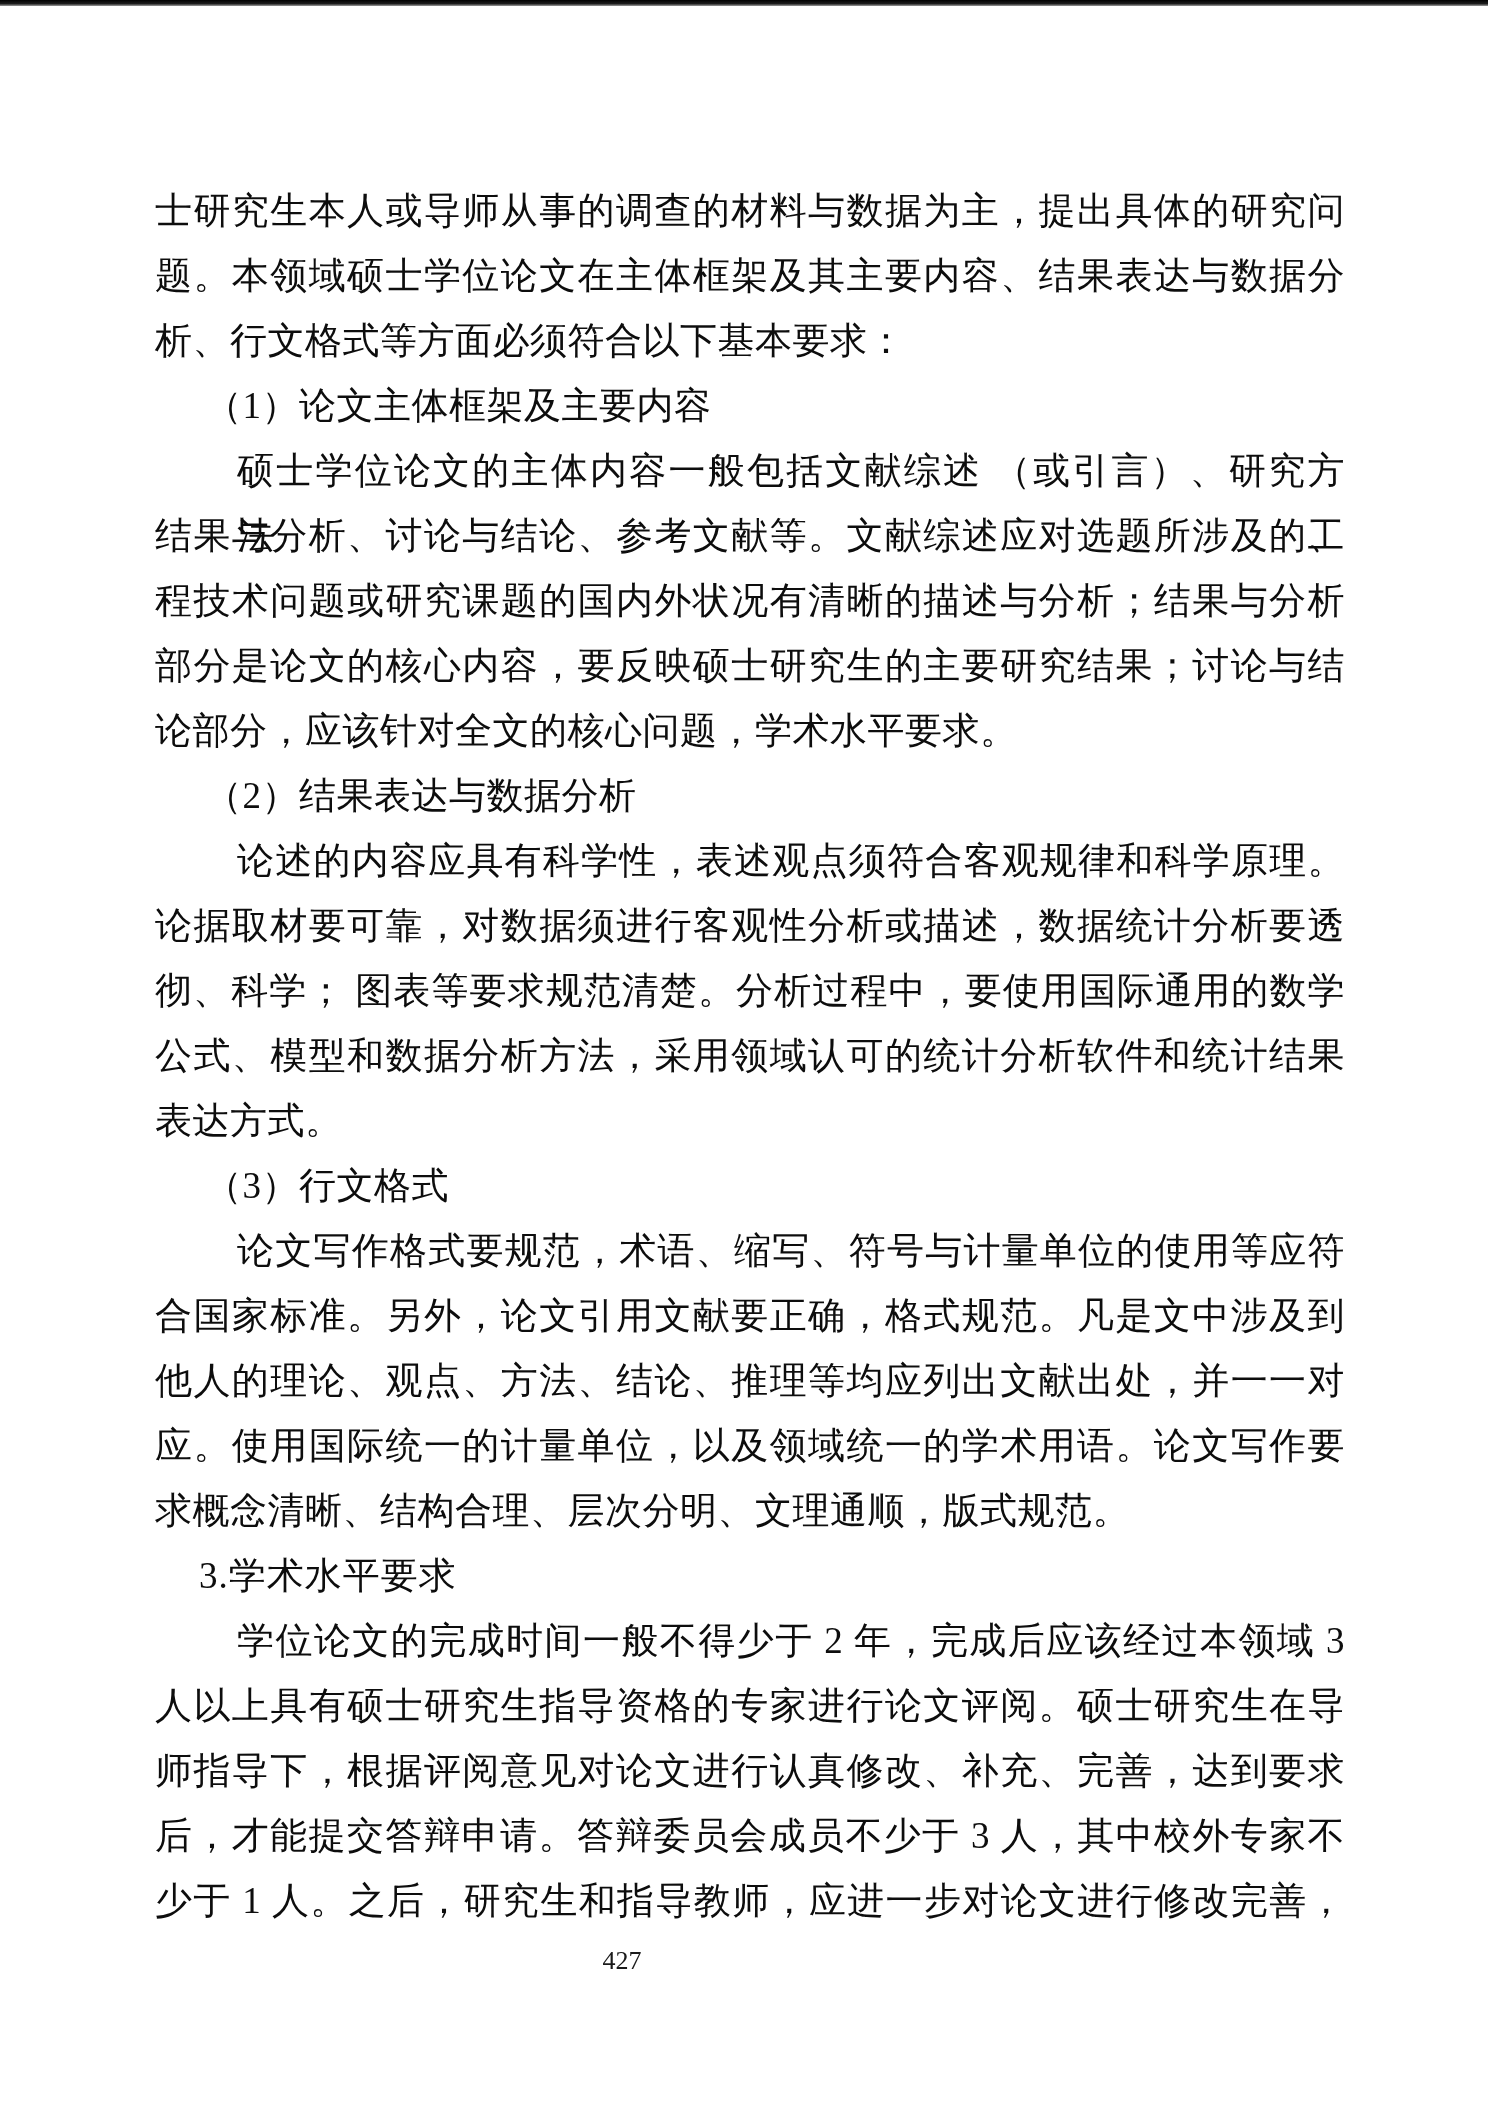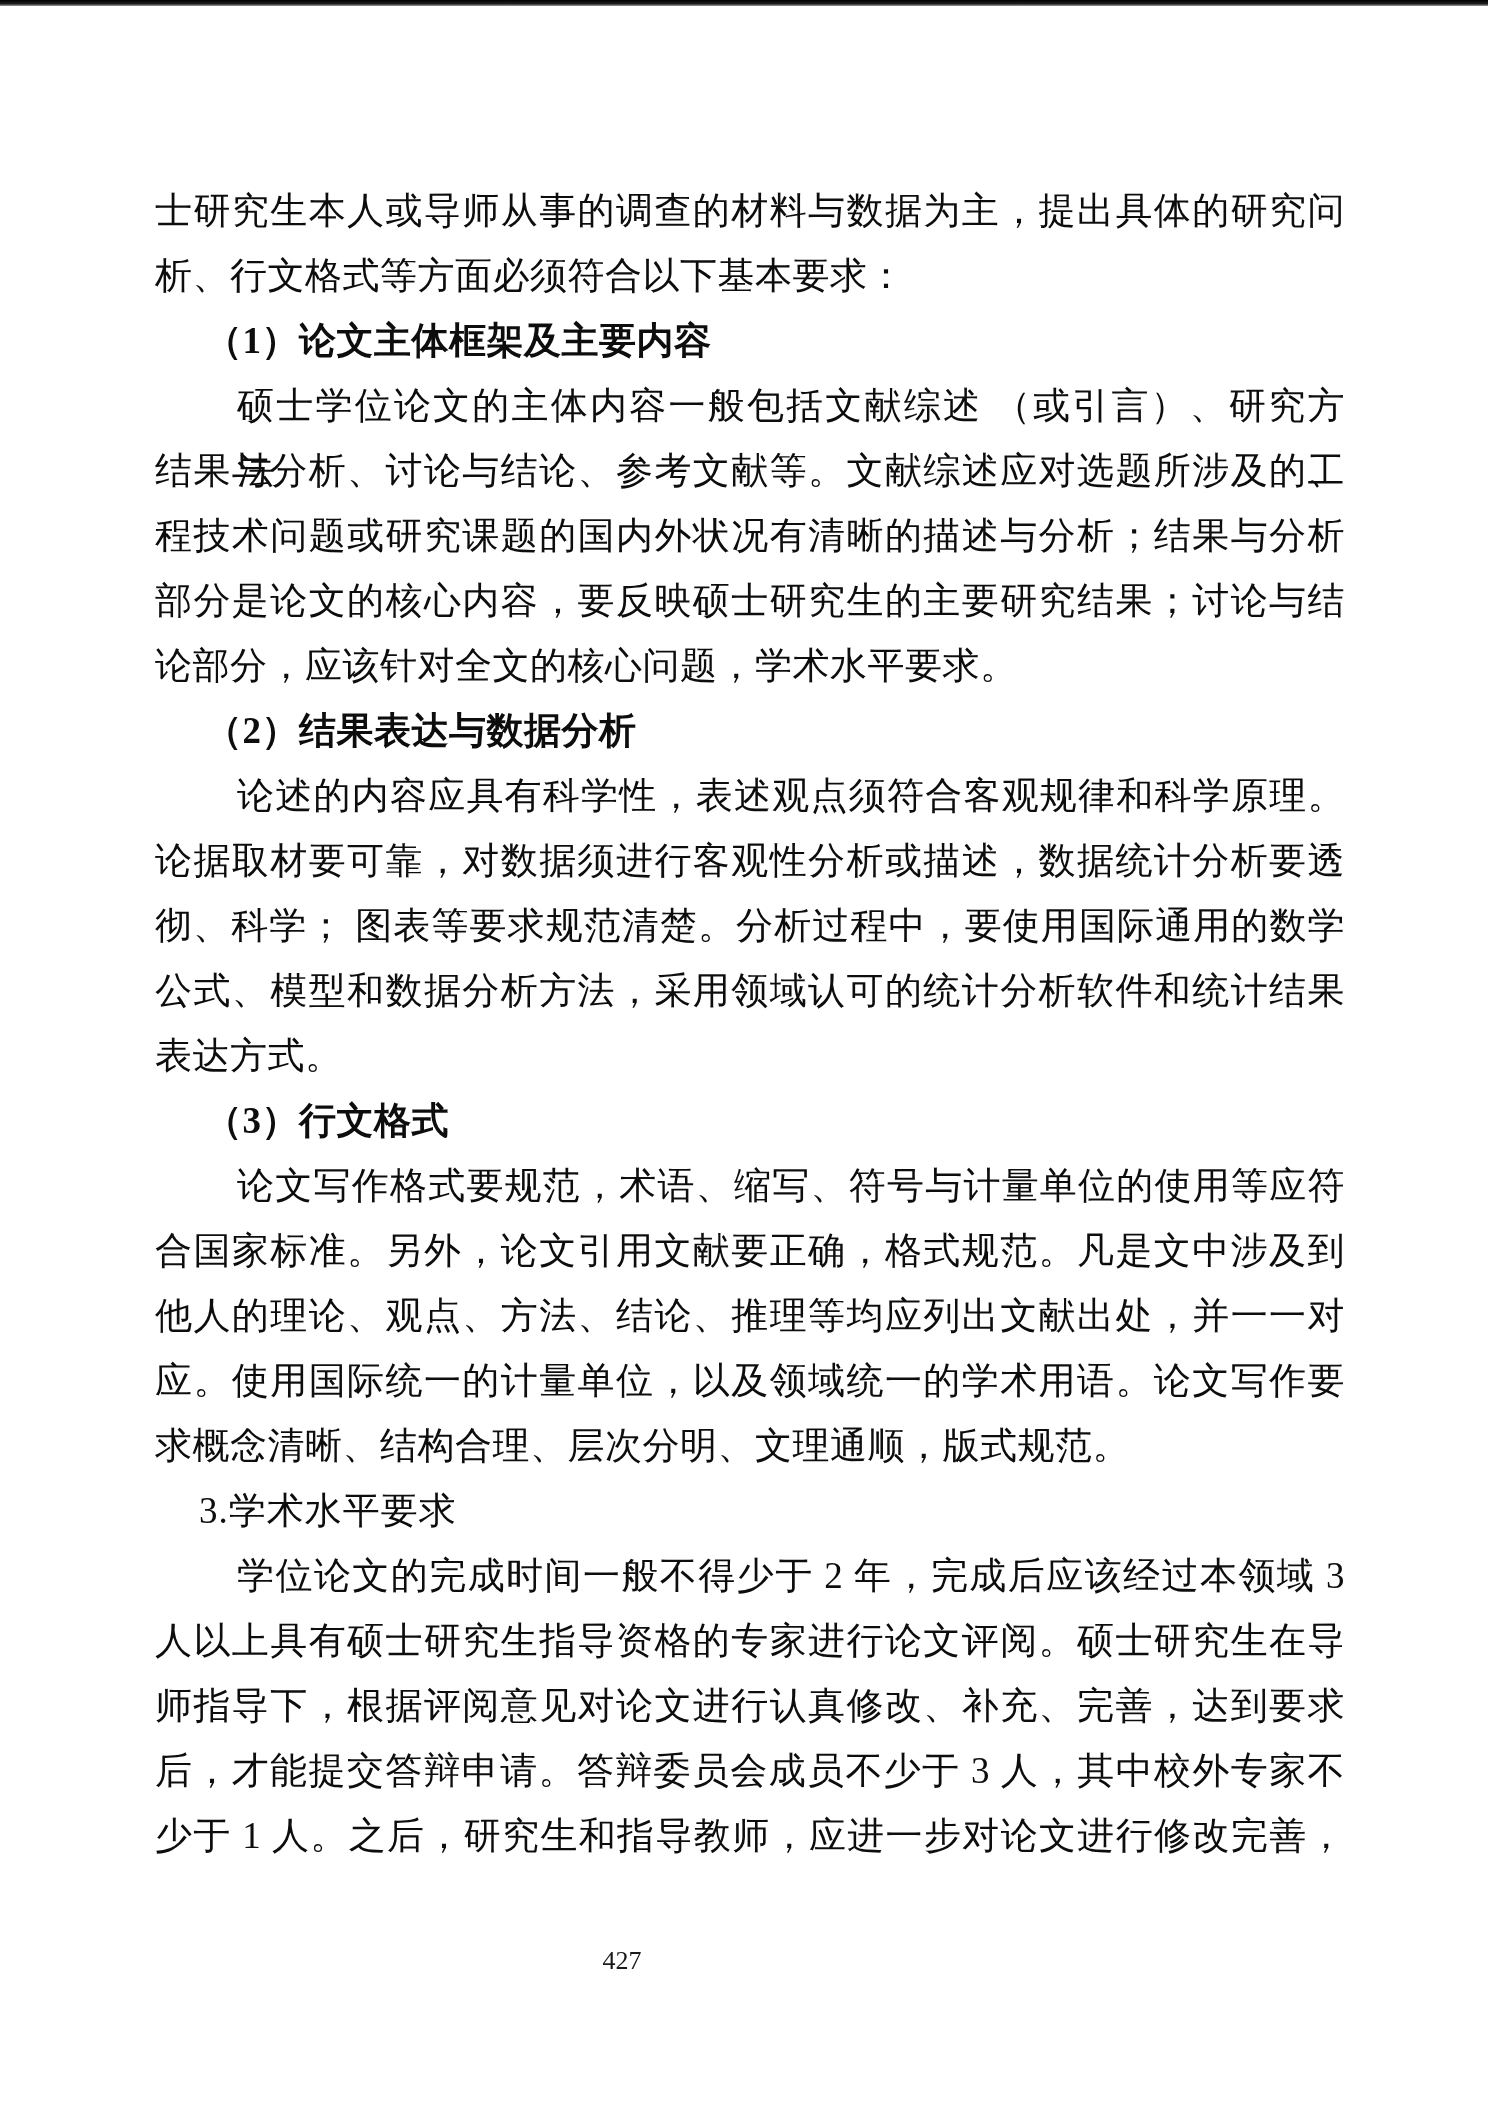--- a/index.html
+++ b/index.html
@@ -37,41 +37,42 @@
     text-align: justify;
     text-align-last: left;
     text-justify: inter-character;
     letter-spacing: 0.5px;
   }
   .line.full {
     white-space: normal;
     text-align-last: justify;
   }
   .indent-para { padding-left: 82px; }
-  .indent-head { padding-left: 50px; font-weight: bold; }
+  .indent-head { padding-left: 50px; }
   .indent-bold { padding-left: 44px; }
   .bold { font-weight: normal; letter-spacing: 1px; }
   .page-footer {
     position: absolute;
     top: 1946px;
     left: 0;
     width: 1244px;
     text-align: center;
     font-size: 26px;
     color: #1a1a1a;
     font-family: "Liberation Serif", "DejaVu Serif", serif;
   }
 </style>
 </head>
 <body>
 
 <div class="top-bar"></div>
 
 <div class="text-block">
   <div class="line full">士研究生本人或导师从事的调查的材料与数据为主，提出具体的研究问</div>
+  <div class="line full">题。本领域硕士学位论文在主体框架及其主要内容、结果表达与数据分</div>
   <div class="line">析、行文格式等方面必须符合以下基本要求：</div>
   <div class="line indent-head">（1）论文主体框架及主要内容</div>
   <div class="line full indent-para">硕士学位论文的主体内容一般包括文献综述 （或引言）、研究方法、</div>
   <div class="line full">结果与分析、讨论与结论、参考文献等。文献综述应对选题所涉及的工</div>
   <div class="line full">程技术问题或研究课题的国内外状况有清晰的描述与分析；结果与分析</div>
   <div class="line full">部分是论文的核心内容，要反映硕士研究生的主要研究结果；讨论与结</div>
   <div class="line">论部分，应该针对全文的核心问题，学术水平要求。</div>
   <div class="line indent-head">（2）结果表达与数据分析</div>
   <div class="line full indent-para">论述的内容应具有科学性，表述观点须符合客观规律和科学原理。</div>
   <div class="line full">论据取材要可靠，对数据须进行客观性分析或描述，数据统计分析要透</div>

